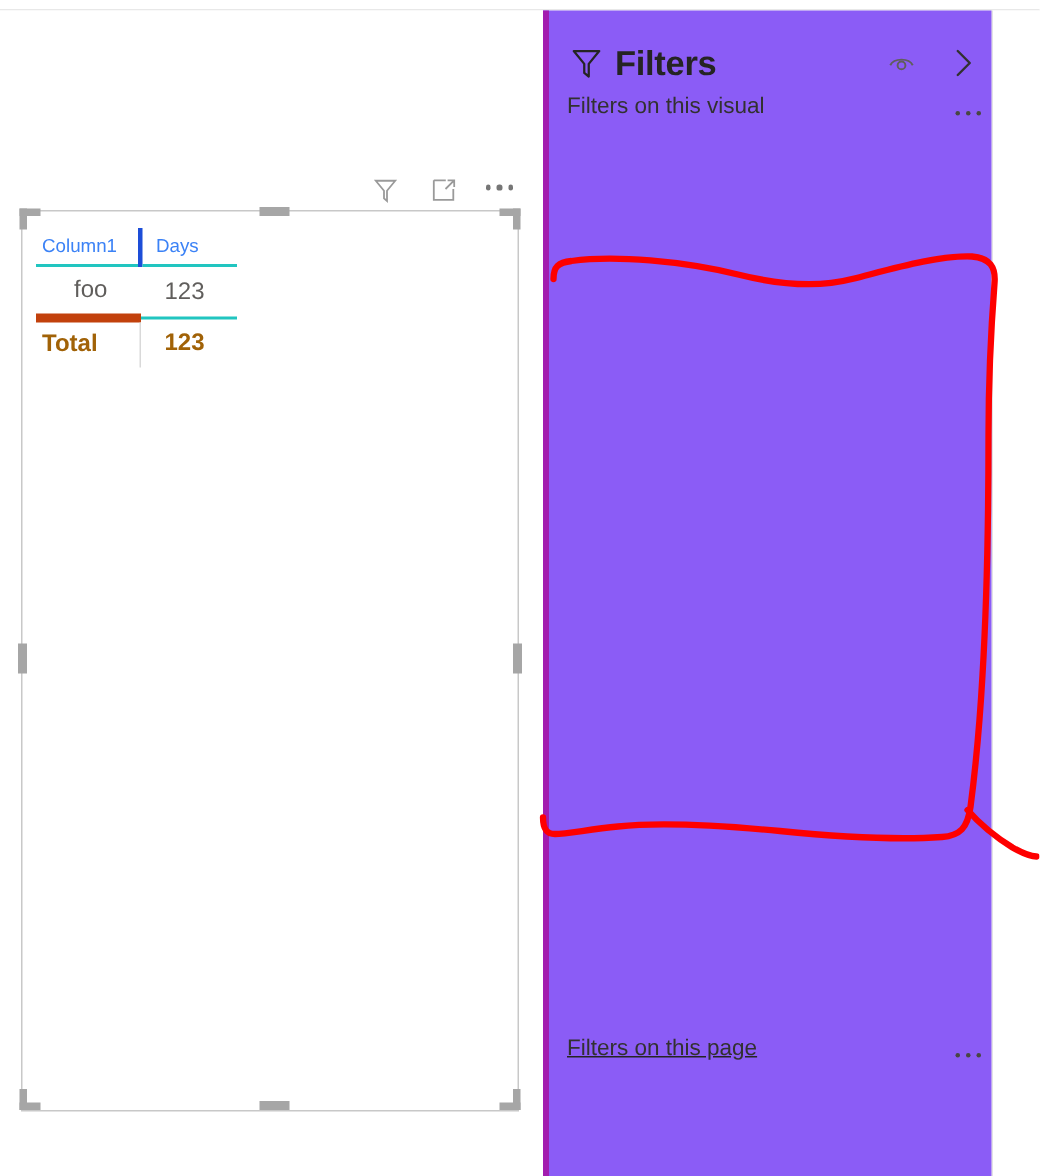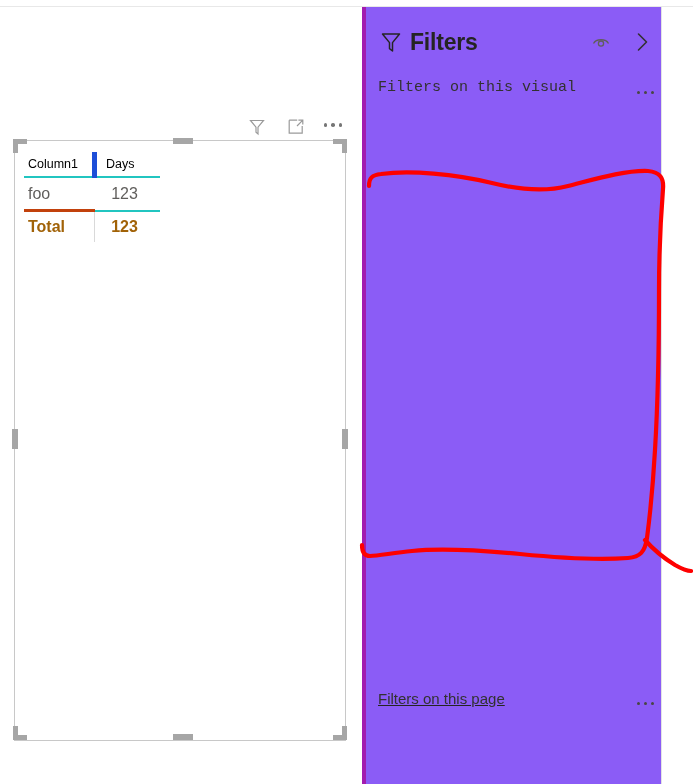--- a/index.html
+++ b/index.html
@@ -94,43 +94,43 @@
     border-collapse: collapse;
     font-family: "Liberation Sans", sans-serif;
   }
   .tbl th, .tbl td {
     padding: 0;
     background: #ffffff;
   }
   .tbl th {
     font-size: 12.5px;
     font-weight: 400;
-    color: #000000;
+    color: #3b82f6;
     text-align: left;
     height: 24px;
     vertical-align: middle;
     border-bottom: 2px solid #21c5c0;
   }
   .tbl th.num { text-align: left; }
   .tbl .col-a { width: 64px; padding-left: 4px; }
-  .tbl .col-b { width: 54px; padding-left: 9px; border-left: 5px solid #1d4ed8; }
+  .tbl .col-b { width: 54px; padding-left: 9px; border-left: 3px solid #1d4ed8; }
   .tbl td {
     font-size: 16px;
     color: #252423;
     height: 31px;
     vertical-align: middle;
   }
   .tbl td.col-a { padding-left: 4px; }
   .tbl td.col-b {
     padding-left: 0; padding-right: 6px;
     text-align: center;
     border-left: 1px solid #ffffff;
   }
   .tbl tr.data-row td { color: #605e5c; }
-  .tbl tr.data-row td.col-a { border-bottom: 3px solid #c2410c; }
+  .tbl tr.data-row td.col-a { border-bottom: 6px solid #c2410c; text-align: center; }
   .tbl tr.data-row td.col-b { border-bottom: 2px solid #21c5c0; }
   .tbl tr.total-row td {
     font-weight: bold;
     color: #a16207;
     height: 30px;
   }
   .tbl tr.total-row td.col-b { border-left: 1px solid #d9d9d9; }
 
   
   .filters-pane {
@@ -281,21 +281,21 @@
         </svg>
       </span>
       <span class="hdr-icon">
         <svg width="17" height="22" viewBox="0 0 17 22">
           <path d="M4.5 3 L12.5 11 L4.5 19" fill="none" stroke="#323130" stroke-width="1.6" stroke-linecap="round" stroke-linejoin="round"></path>
         </svg>
       </span>
     </span>
   </div>
 
-  <div class="section-label-row" style="top:72px;font-family:Liberation Mono, monospace;">
+  <div class="section-label-row" style="top:55px;">
     <span class="section-label">Filters on this visual</span>
     <span class="dots-btn">
         <i></i>
         <i></i>
         <i></i>
       </span>
   </div>
 
   <div class="section-label-row" style="top:683px;text-decoration:underline;">
     <span class="section-label">Filters on this page</span>

